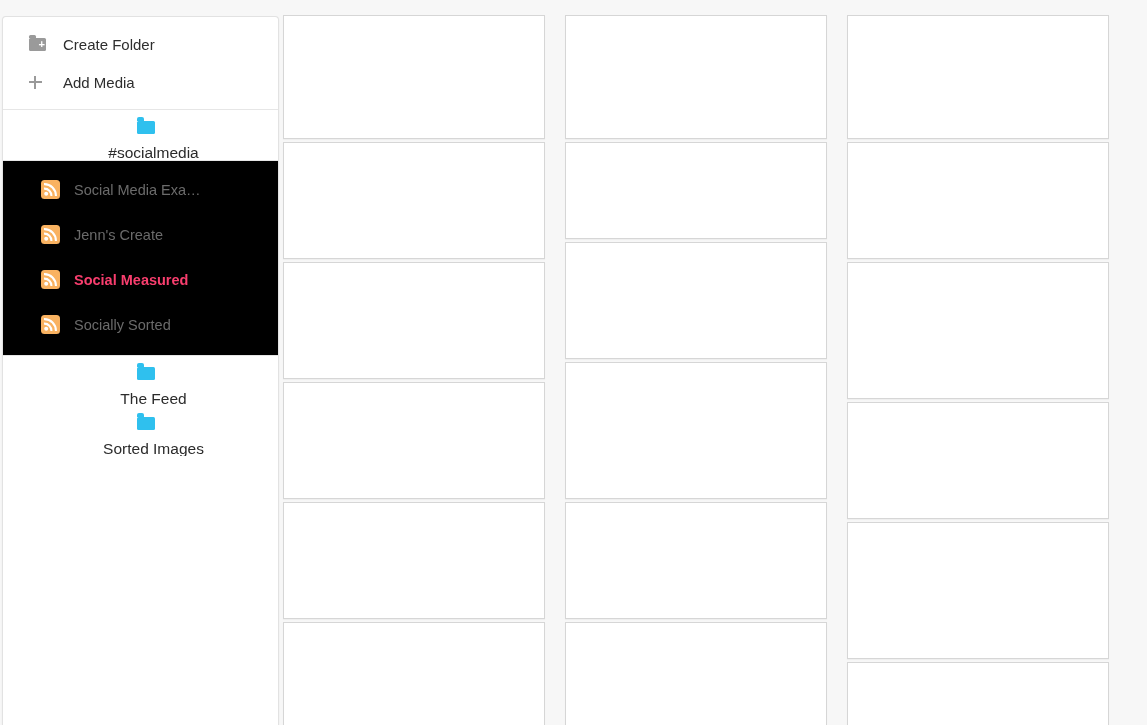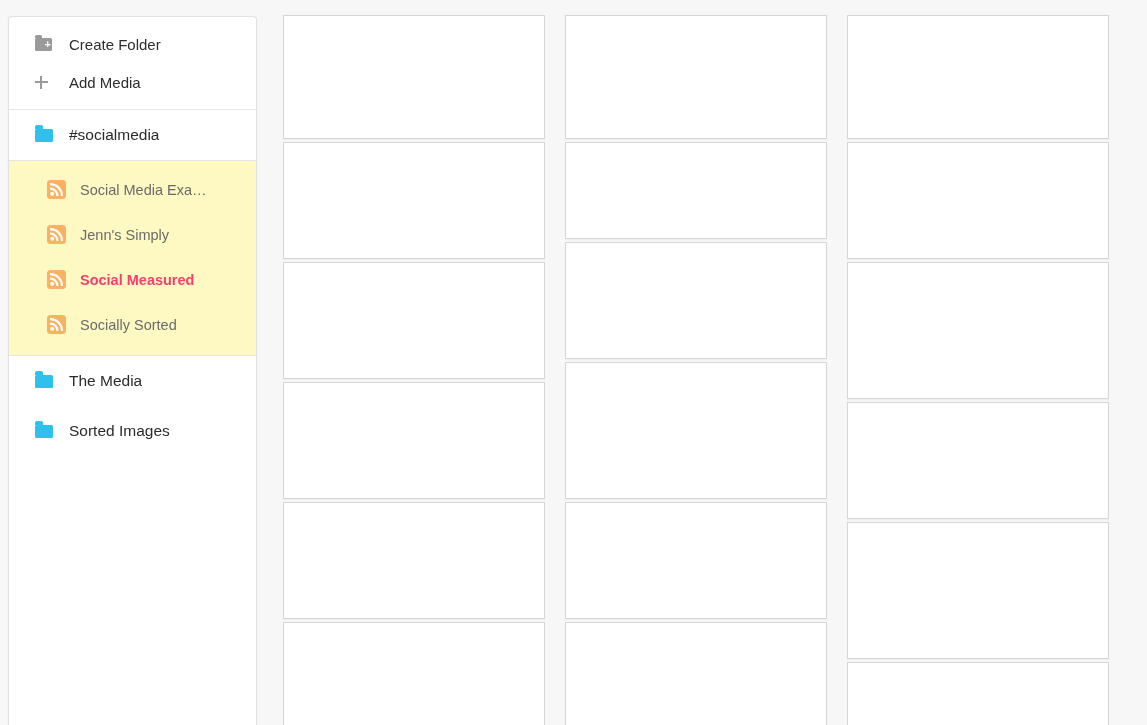--- a/index.html
+++ b/index.html
@@ -12,23 +12,23 @@
     height: 725px;
     background: #f7f7f7;
     font-family: "Liberation Sans", sans-serif;
     overflow: hidden;
     position: relative;
   }
 
   
   #sidebar {
     position: absolute;
-    left: 8px;
+    left: 2px;
     top: 16px;
-    width: 249px;
+    width: 277px;
     height: 709px;
     background: #ffffff;
     border: 1px solid #e2e2e2;
     border-bottom: none;
     border-radius: 4px 4px 0 0;
     box-sizing: border-box;
     box-shadow: 0 1px 2px rgba(0,0,0,0.05);
     overflow: hidden;
   }
 
@@ -64,29 +64,29 @@
 
   
   #row-create-folder { height: 38px; margin-top: 8px; }
   #row-add-feed { height: 38px; margin-bottom: 8px; }
   #row-create-folder .lbl, #row-add-feed .lbl {
     color: #2e2e2e;
     font-size: 15px;
   }
 
   
-  .folder-row { height: 50px; }
+  .folder-row { height: 50px; flex-direction: column; }
   .folder-row .lbl {
     color: #2b2b2b;
     font-size: 15.5px;
   }
 
   
   #feed-list {
-    background: #fef9c3;
+    background: #000000;
     border-bottom: 1px solid #e6e6e6;
     padding: 6px 0 8px 0;
   }
   .feed-row {
     height: 45px;
     padding-left: 38px;
   }
   .feed-row .icon-slot { width: 33px; flex: 0 0 33px; }
   .feed-row .lbl {
     font-size: 14.5px;
@@ -225,21 +225,21 @@
     <div class="sb-row feed-row">
       <span class="icon-slot">
         <span class="ico-rss">
             <svg width="13" height="13" viewBox="0 0 13 13">
               <circle cx="2.2" cy="10.8" r="2" fill="#fff"></circle>
               <path d="M0.4 5.6a7 7 0 0 1 7 7" stroke="#fff" stroke-width="2.1" fill="none" stroke-linecap="round"></path>
               <path d="M0.4 1.1a11.5 11.5 0 0 1 11.5 11.5" stroke="#fff" stroke-width="2.1" fill="none" stroke-linecap="round"></path>
             </svg>
           </span>
       </span>
-      <span class="lbl">Jenn's Simply</span>
+      <span class="lbl">Jenn's Create</span>
     </div>
     <div class="sb-row feed-row selected">
       <span class="icon-slot">
         <span class="ico-rss">
             <svg width="13" height="13" viewBox="0 0 13 13">
               <circle cx="2.2" cy="10.8" r="2" fill="#fff"></circle>
               <path d="M0.4 5.6a7 7 0 0 1 7 7" stroke="#fff" stroke-width="2.1" fill="none" stroke-linecap="round"></path>
               <path d="M0.4 1.1a11.5 11.5 0 0 1 11.5 11.5" stroke="#fff" stroke-width="2.1" fill="none" stroke-linecap="round"></path>
             </svg>
           </span>
@@ -258,21 +258,21 @@
       </span>
       <span class="lbl">Socially Sorted</span>
     </div>
   </div>
 
   <div class="sb-section">
     <div class="sb-row folder-row">
       <span class="icon-slot">
         <span class="ico-folder-blue"></span>
       </span>
-      <span class="lbl">The Media</span>
+      <span class="lbl">The Feed</span>
     </div>
     <div class="sb-row folder-row">
       <span class="icon-slot">
         <span class="ico-folder-blue"></span>
       </span>
       <span class="lbl">Sorted Images</span>
     </div>
   </div>
 
 </div>

